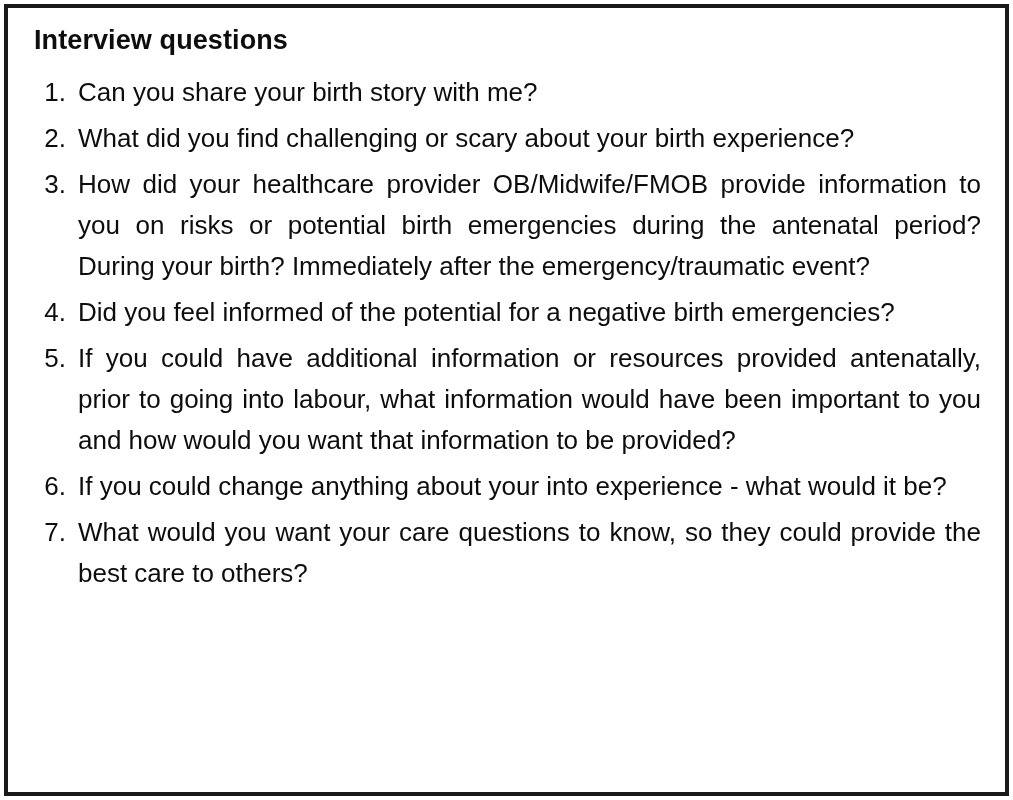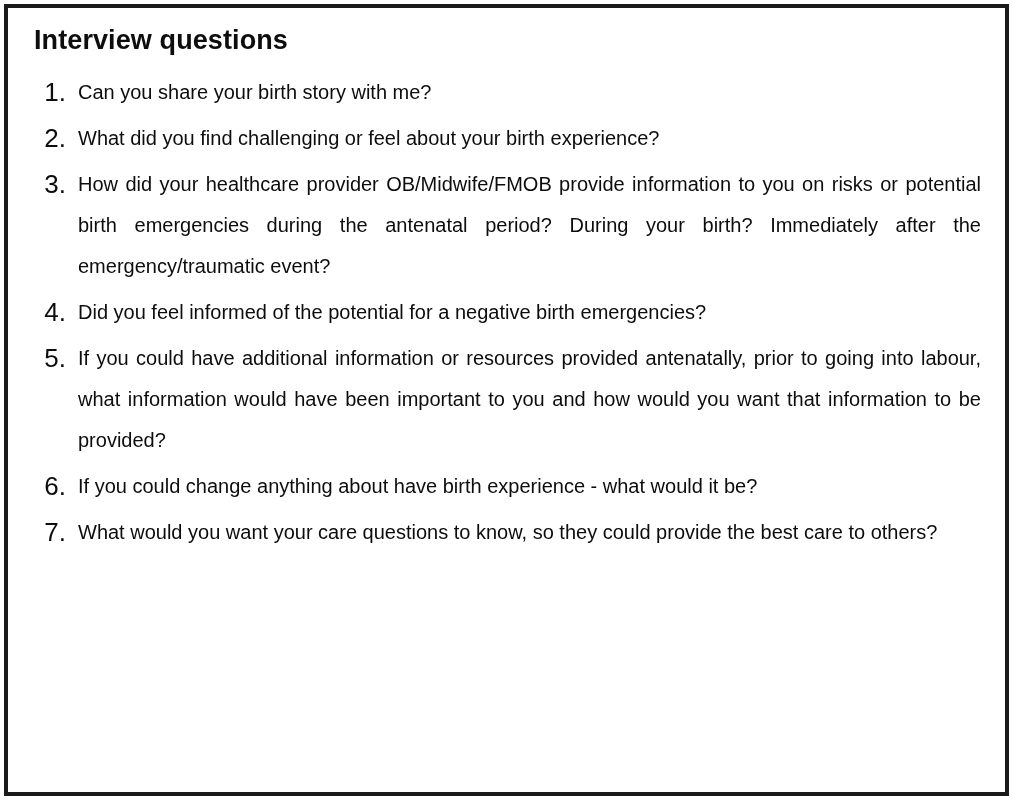--- a/index.html
+++ b/index.html
@@ -54,21 +54,21 @@
     text-align: right;
     padding-right: 12px;
     box-sizing: border-box;
     font-size: 26px;
     line-height: 41px;
     color: #0d0d0d;
     white-space: nowrap;
   }
   .q-text {
     flex: 1 1 auto;
-    font-size: 20px;
+    font-size: 26px;
     line-height: 41px;
     text-align: justify;
     text-align-last: left;
     color: #0d0d0d;
     
     word-spacing: 0px;
     hyphens: none;
   }
   .q-text.single {
     text-align: left;
@@ -80,37 +80,37 @@
 <div class="page">
   <div class="box">
     <div class="box-title">Interview questions</div>
     <ol class="questions">
       <li>
         <span class="q-num">1.</span>
         <span class="q-text single">Can you share your birth story with me?</span>
       </li>
       <li>
         <span class="q-num">2.</span>
-        <span class="q-text">What did you find challenging or feel about your birth experience?</span>
+        <span class="q-text">What did you find challenging or scary about your birth experience?</span>
       </li>
       <li>
         <span class="q-num">3.</span>
         <span class="q-text">How did your healthcare provider OB/Midwife/FMOB provide information to you on risks or potential birth emergencies during the antenatal period? During your birth? Immediately after the emergency/traumatic event?</span>
       </li>
       <li>
         <span class="q-num">4.</span>
         <span class="q-text">Did you feel informed of the potential for a negative birth emergencies?</span>
       </li>
       <li>
         <span class="q-num">5.</span>
         <span class="q-text">If you could have additional information or resources provided antenatally, prior to going into labour, what information would have been important to you and how would you want that information to be provided?</span>
       </li>
       <li>
         <span class="q-num">6.</span>
-        <span class="q-text">If you could change anything about have birth experience - what would it be?</span>
+        <span class="q-text">If you could change anything about your into experience - what would it be?</span>
       </li>
       <li>
         <span class="q-num">7.</span>
         <span class="q-text">What would you want your care questions to know, so they could provide the best care to others?</span>
       </li>
     </ol>
   </div>
 </div>
 
 </body></html>

